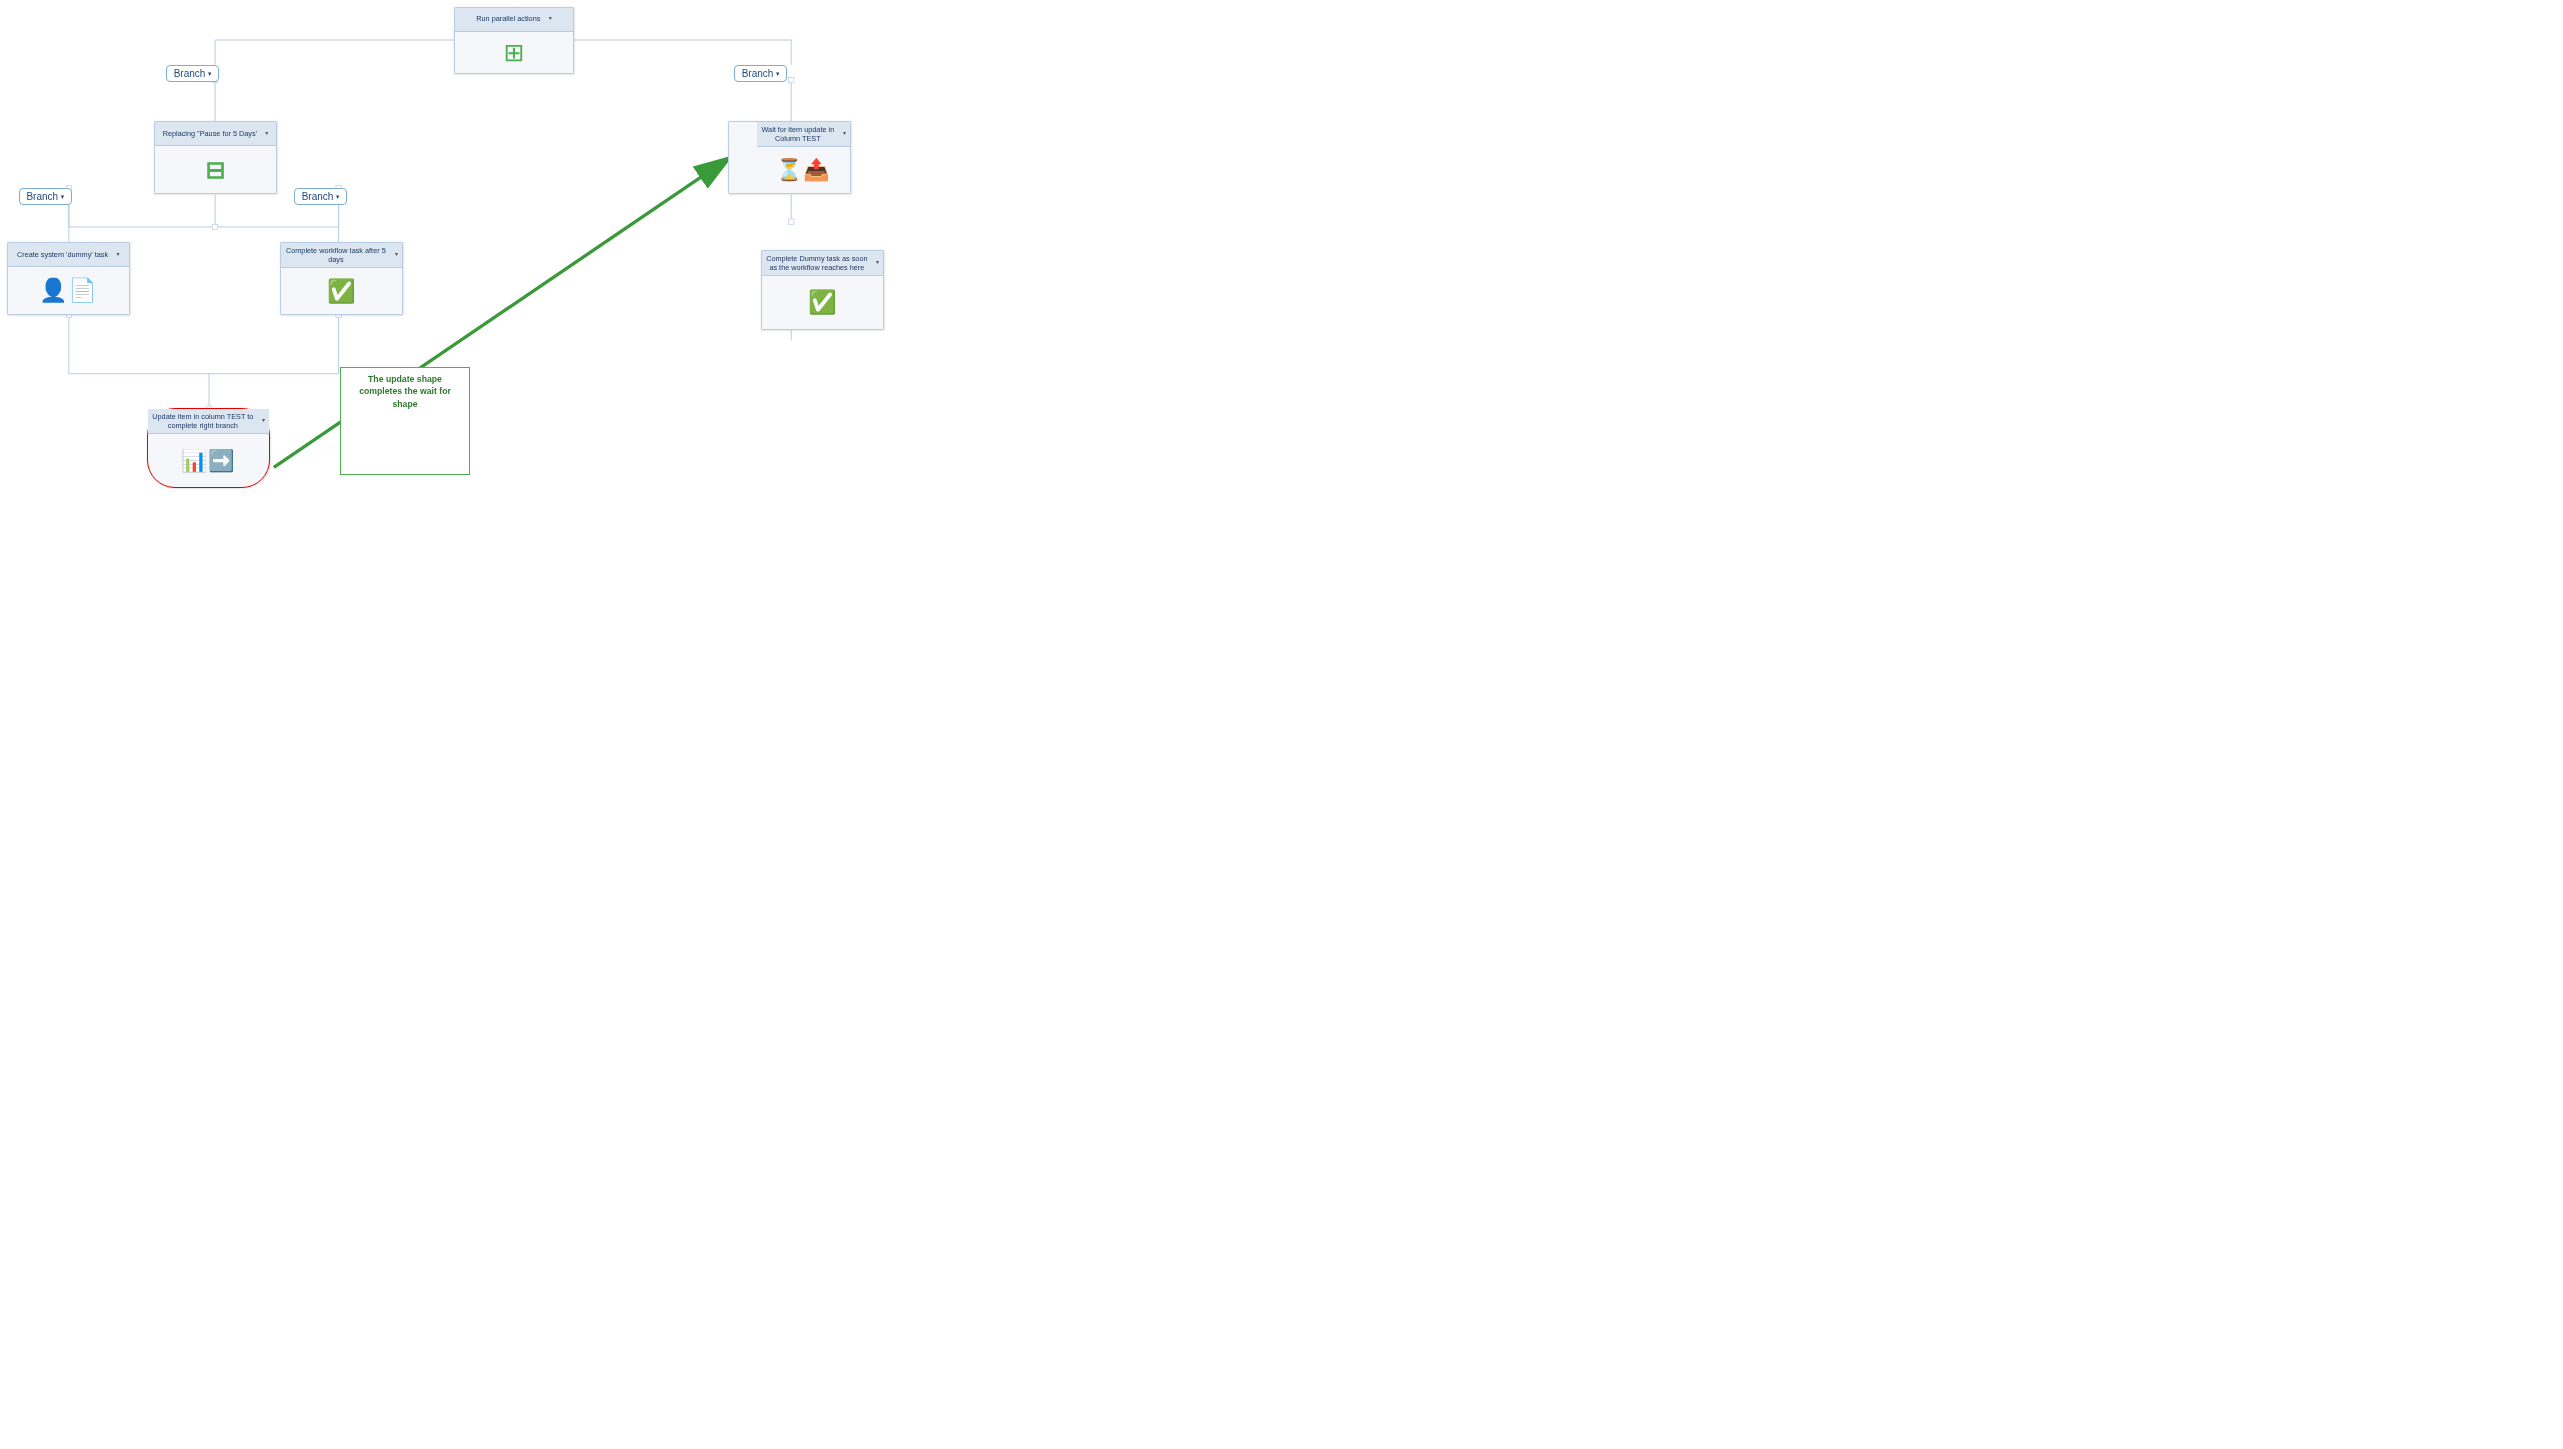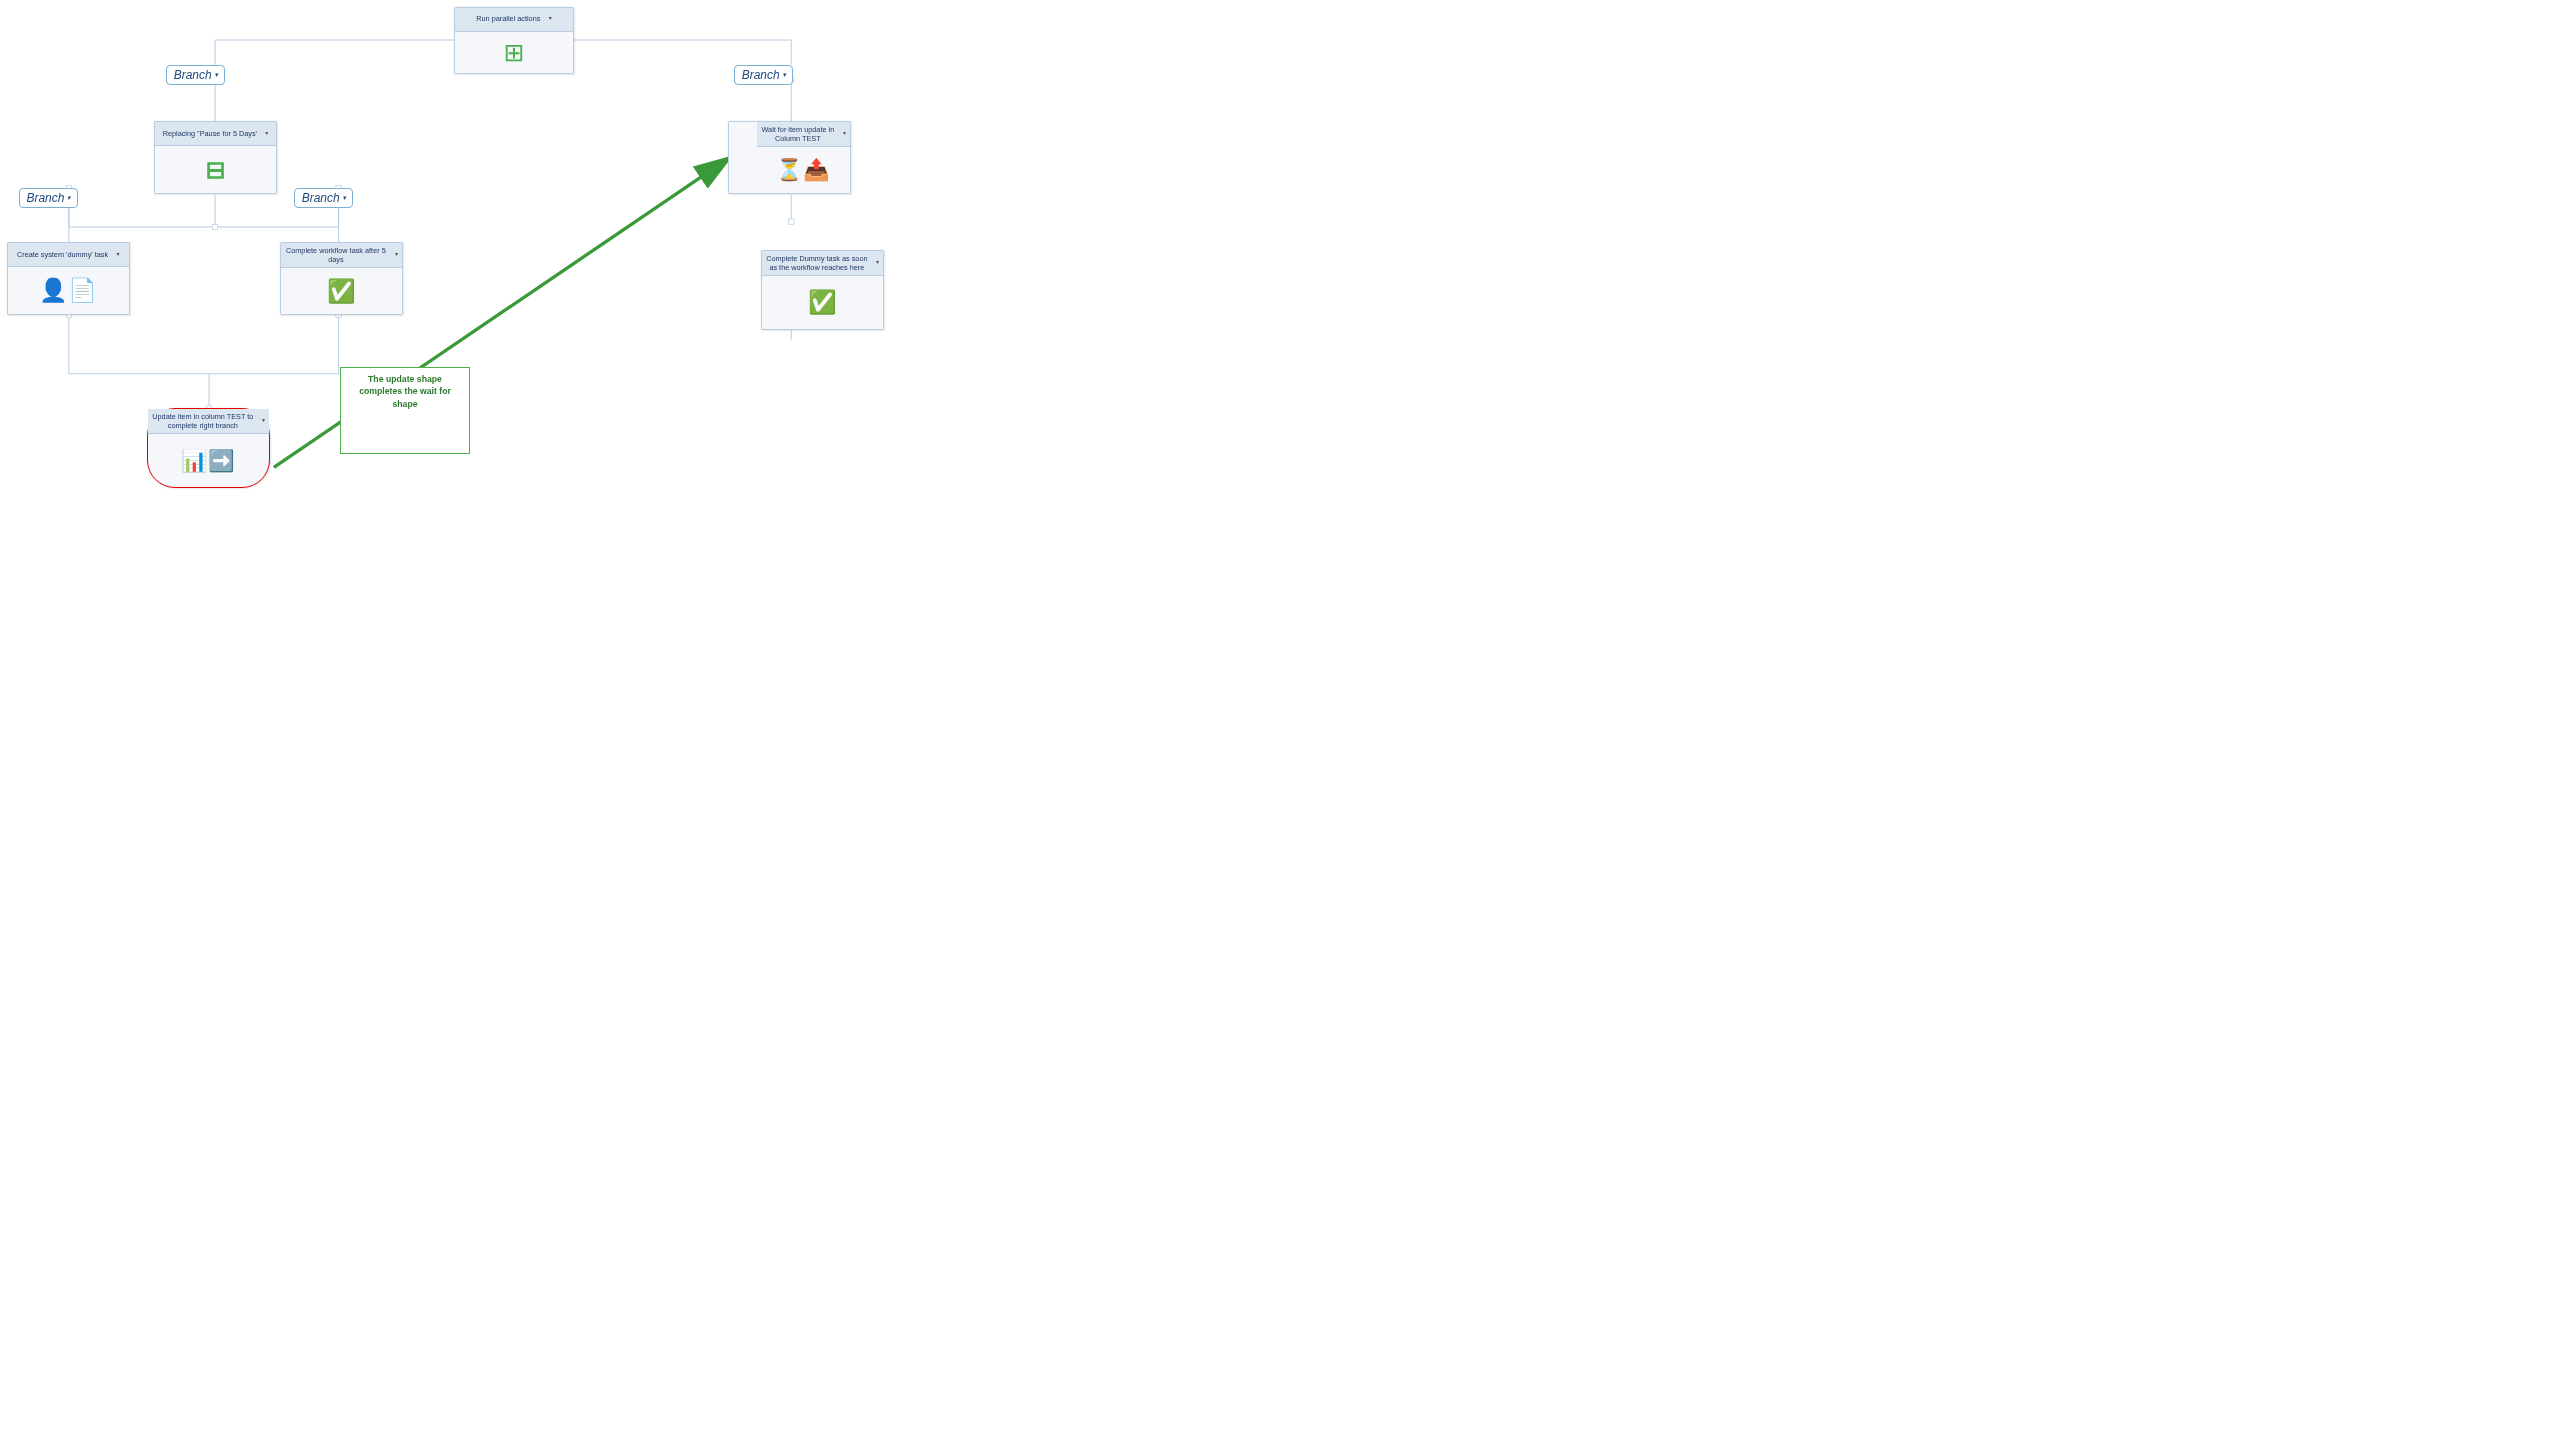--- a/index.html
+++ b/index.html
@@ -48,28 +48,27 @@
       justify-content: center;
       flex: 1;
       padding: 5.3px;
     }
     .branch-btn {
       position: absolute;
       background: #fff;
       border: 0.7px solid #7bafd4;
       border-radius: 4px;
       padding: 2px 6.7px;
-      font-size: 12px;
+      font-size: 10px;
       color: #1f497d;
       cursor: pointer;
       display: flex;
       align-items: center;
       gap: 2.7px;
       white-space: nowrap;
-      font-style: italic;
     }
     .branch-btn::after {
       content: '▾';
       font-size: 6.7px;
     }
     
     .arrow-svg {
       position: absolute;
       top: 0;
       left: 0;
@@ -239,18 +238,18 @@
   <div class="workflow-node red-border" style="left:147px; top:408px; width:123px; height:80px;border-radius:28px;">
     <div class="node-title" style="background:#dce6f1;">
       <span>Update item in column TEST to complete right branch</span>
       <span class="dropdown-arrow">▾</span>
     </div>
     <div class="node-icon-area">
       <span style="font-size:21.4px;">📊➡️</span>
     </div>
   </div>
 
-  <div class="annotation-box" style="left:340px; top:367px; width:130px; height:87px;">
+  <div class="annotation-box" style="left:340px; top:367px; width:130px; height:108px;">
     <span>The update shape completes the wait for shape</span>
   </div>
 
 </div>
 
 
 </body></html>

